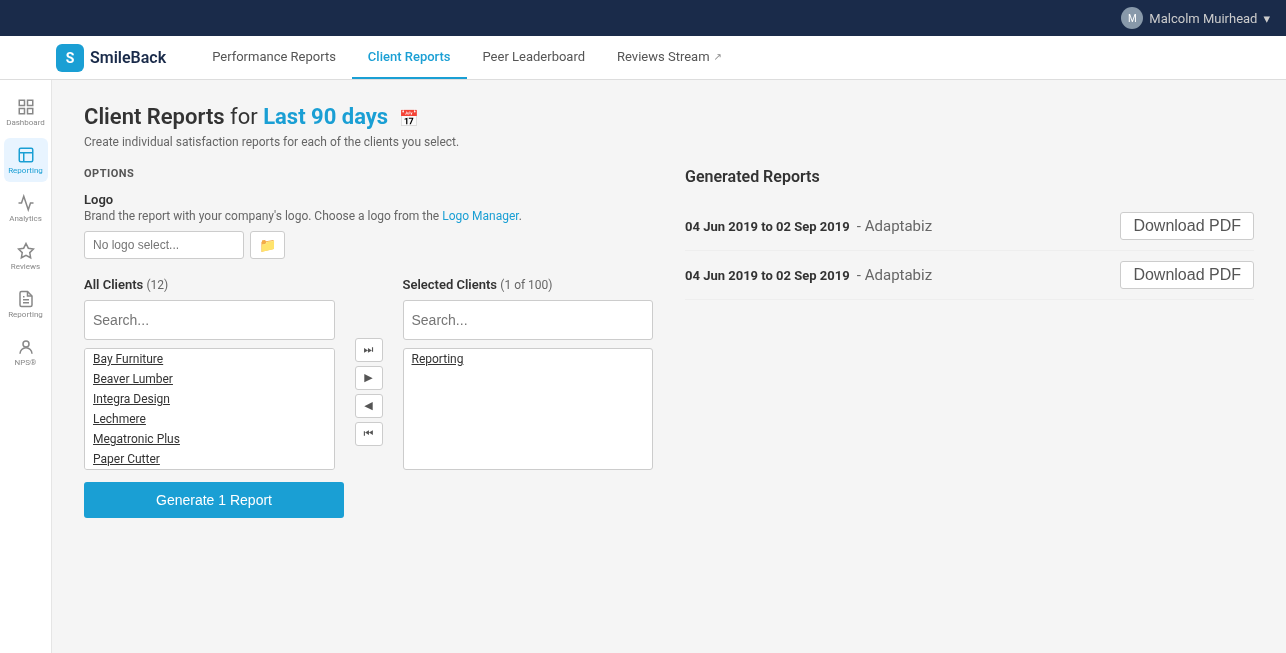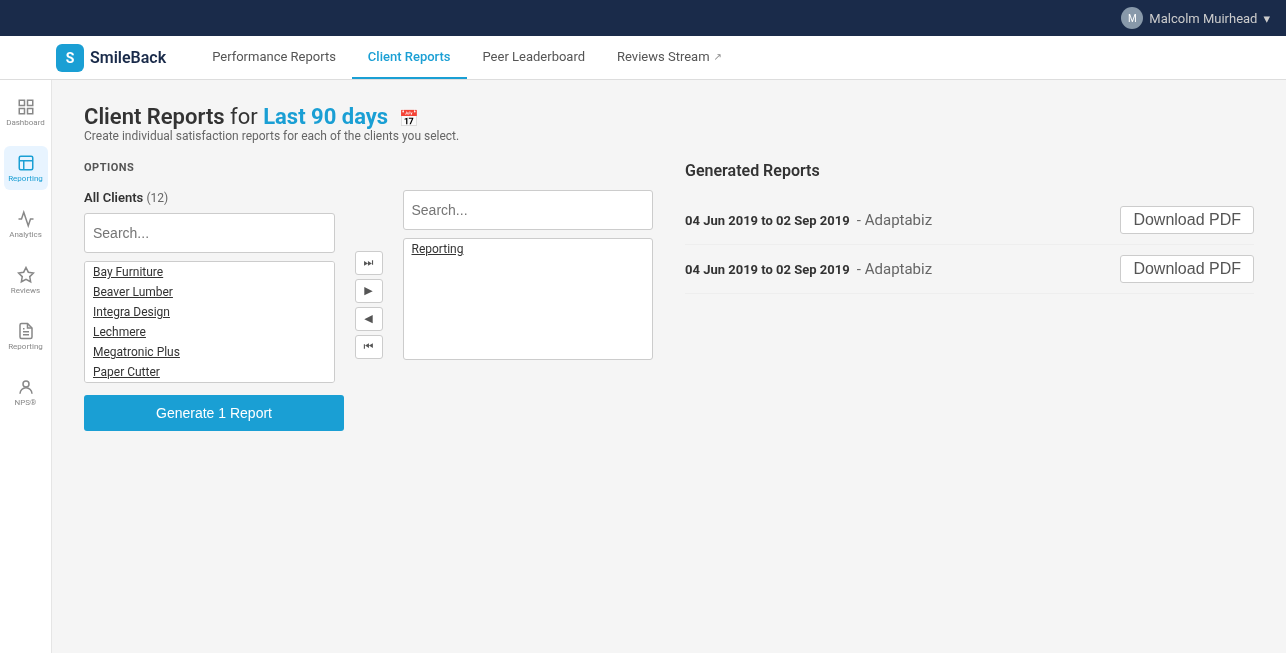--- a/index.html
+++ b/index.html
@@ -95,21 +95,21 @@
       min-height: calc(100vh - 80px);
     }
     .sidebar {
       width: 52px;
       background: #fff;
       border-right: 1px solid #e5e5e5;
       display: flex;
       flex-direction: column;
       align-items: center;
       padding-top: 10px;
-      gap: 12px;
+      gap: 4px;
     }
     .sidebar-item {
       width: 44px;
       height: 44px;
       display: flex;
       flex-direction: column;
       align-items: center;
       justify-content: center;
       border-radius: 6px;
       cursor: pointer;
@@ -127,20 +127,21 @@
       padding: 24px 32px;
       background: #f5f5f5;
       overflow-y: auto;
     }
 
     
     .page-title {
       font-size: 22px;
       font-weight: 400;
       color: #333;
+      margin-bottom: 6px;
     }
     .page-title strong { font-weight: 600; }
     .page-title .period {
       color: #1a9fd4;
       font-weight: 700;
     }
     .calendar-icon {
       color: #888;
       font-size: 16px;
       margin-left: 6px;
@@ -405,20 +406,31 @@
       <span class="calendar-icon">📅</span>
     </div>
     <div class="page-subtitle">Create individual satisfaction reports for each of the clients you select.</div>
 
     <div class="two-col">
 
       <div class="left-col">
         <div class="section-label">OPTIONS</div>
 
         
+        <div class="option-group">
+          <div class="option-title">Logo</div>
+          <div class="option-desc">
+            <span>Brand the report with your company's logo. Choose a logo from the</span>
+            <a href="#">Logo Manager</a><span>.</span>
+          </div>
+          <div class="logo-select-row">
+            <input class="logo-select" type="text" placeholder="No logo select..." style="">
+            <button class="folder-btn">📁</button>
+          </div>
+        </div>
 
         
         <div class="clients-row">
 
           <div class="client-box">
             <div class="client-box-title">
               <span>All Clients</span>
               <span class="count">(12)</span>
             </div>
             <input class="client-search" type="text" placeholder="Search..." style="">
@@ -435,20 +447,24 @@
           </div>
 
           <div class="transfer-btns">
             <button class="transfer-btn" title="Move all right">⏭</button>
             <button class="transfer-btn" title="Move right">▶</button>
             <button class="transfer-btn" title="Move left">◀</button>
             <button class="transfer-btn" title="Move all left">⏮</button>
           </div>
 
           <div class="client-box">
+            <div class="client-box-title">
+              <span>Selected Clients</span>
+              <span class="count">(1 of 100)</span>
+            </div>
             <input class="client-search" type="text" placeholder="Search..." style="">
             <div class="client-list">
               <div class="client-list-item">Reporting</div>
             </div>
           </div>
         </div>
 
         
         <button class="generate-btn" style="max-width:260px; margin-left:0;">Generate 1 Report</button>
 

